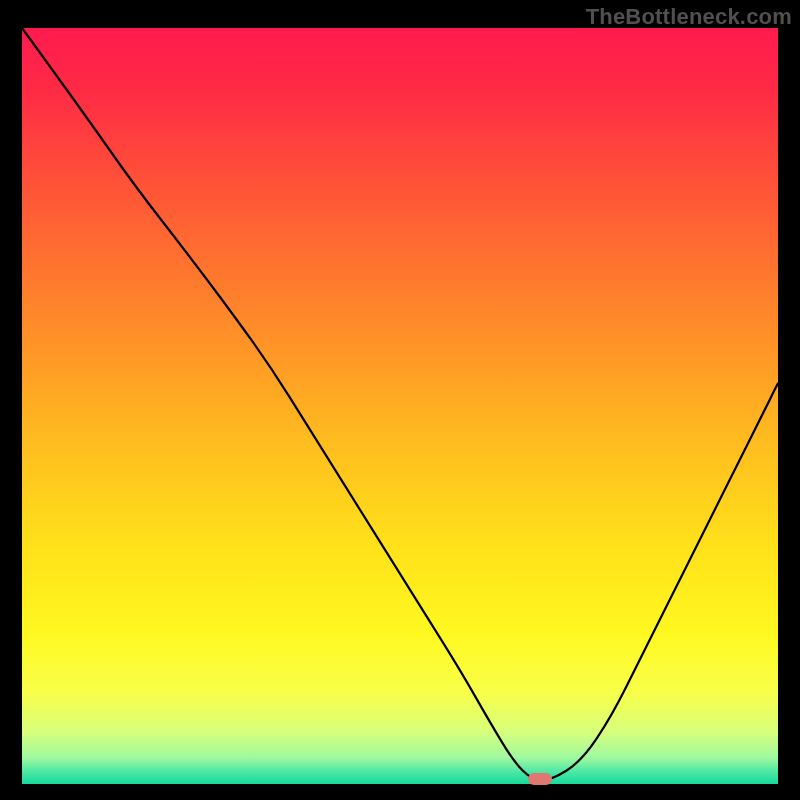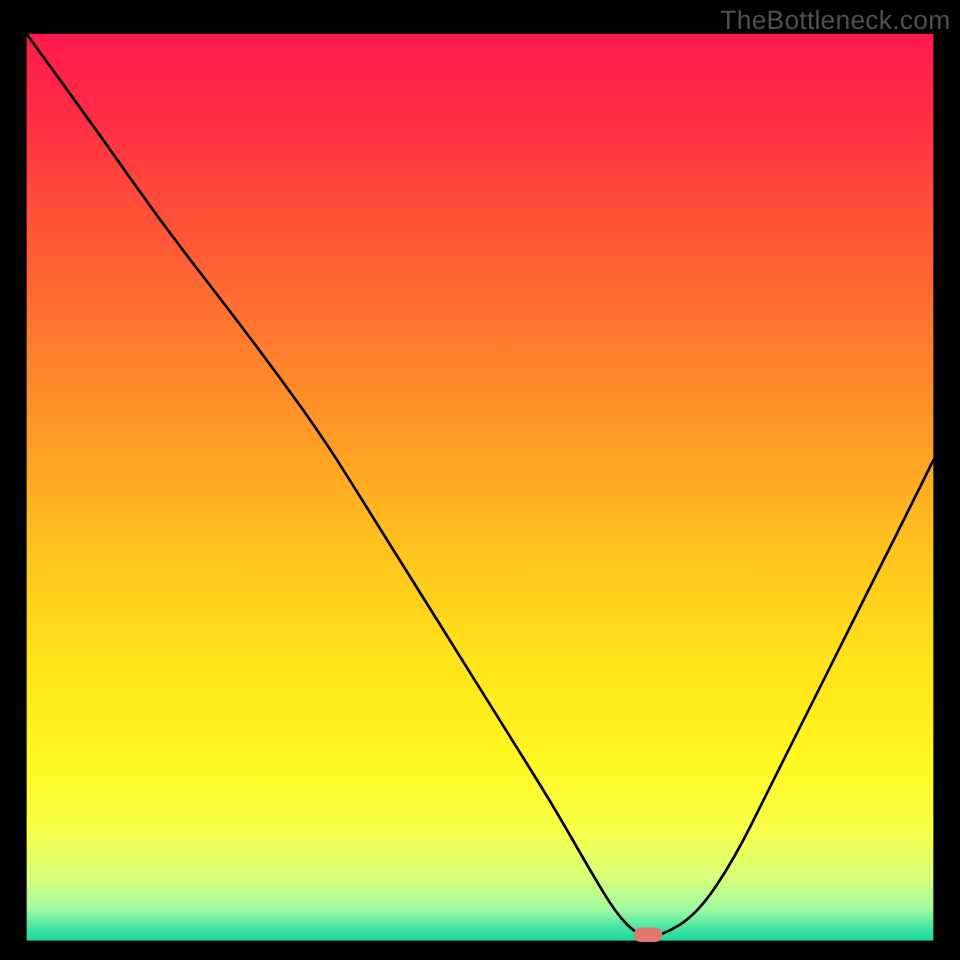--- a/index.html
+++ b/index.html
@@ -9,21 +9,21 @@
     width: 800px;
     height: 800px;
     background: #000;
   }
   .watermark {
     position: absolute;
     top: 4px;
     right: 8px;
     font-family: Arial, Helvetica, sans-serif;
     font-size: 22px;
-    font-weight: 400;
+    font-weight: 700;
     color: #52504e;
     letter-spacing: 0.2px;
     z-index: 10;
   }
   .plot-area {
     position: absolute;
     left: 22px;
     top: 28px;
     width: 756px;
     height: 756px;

